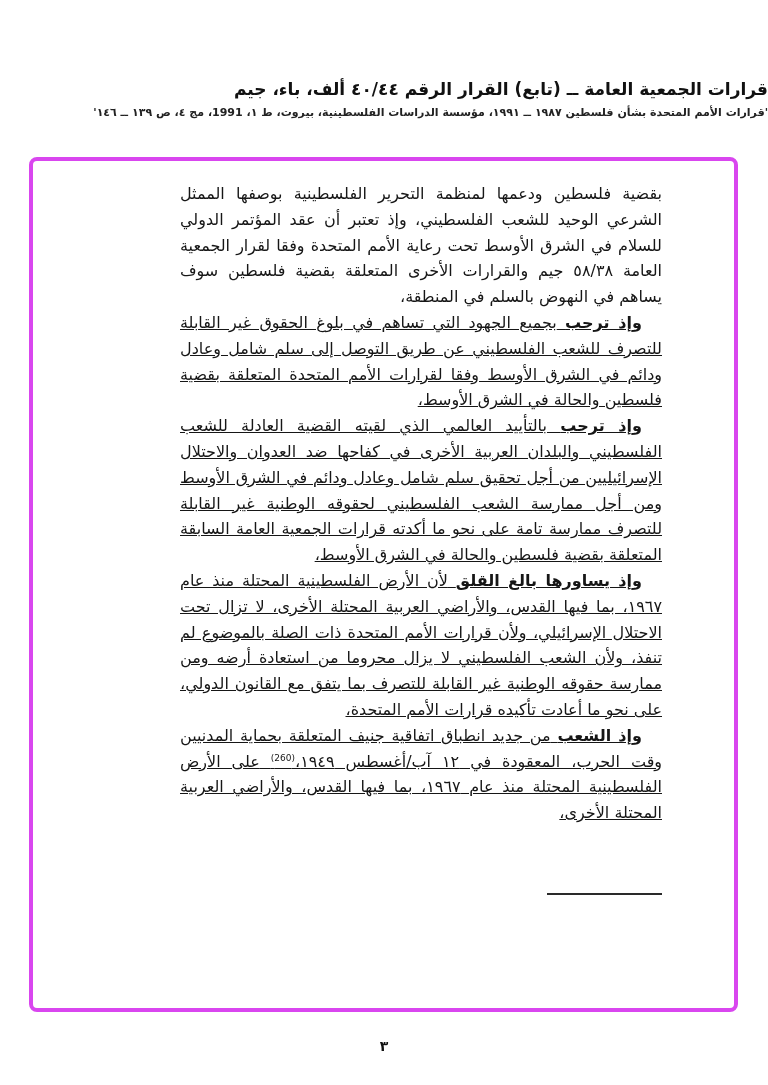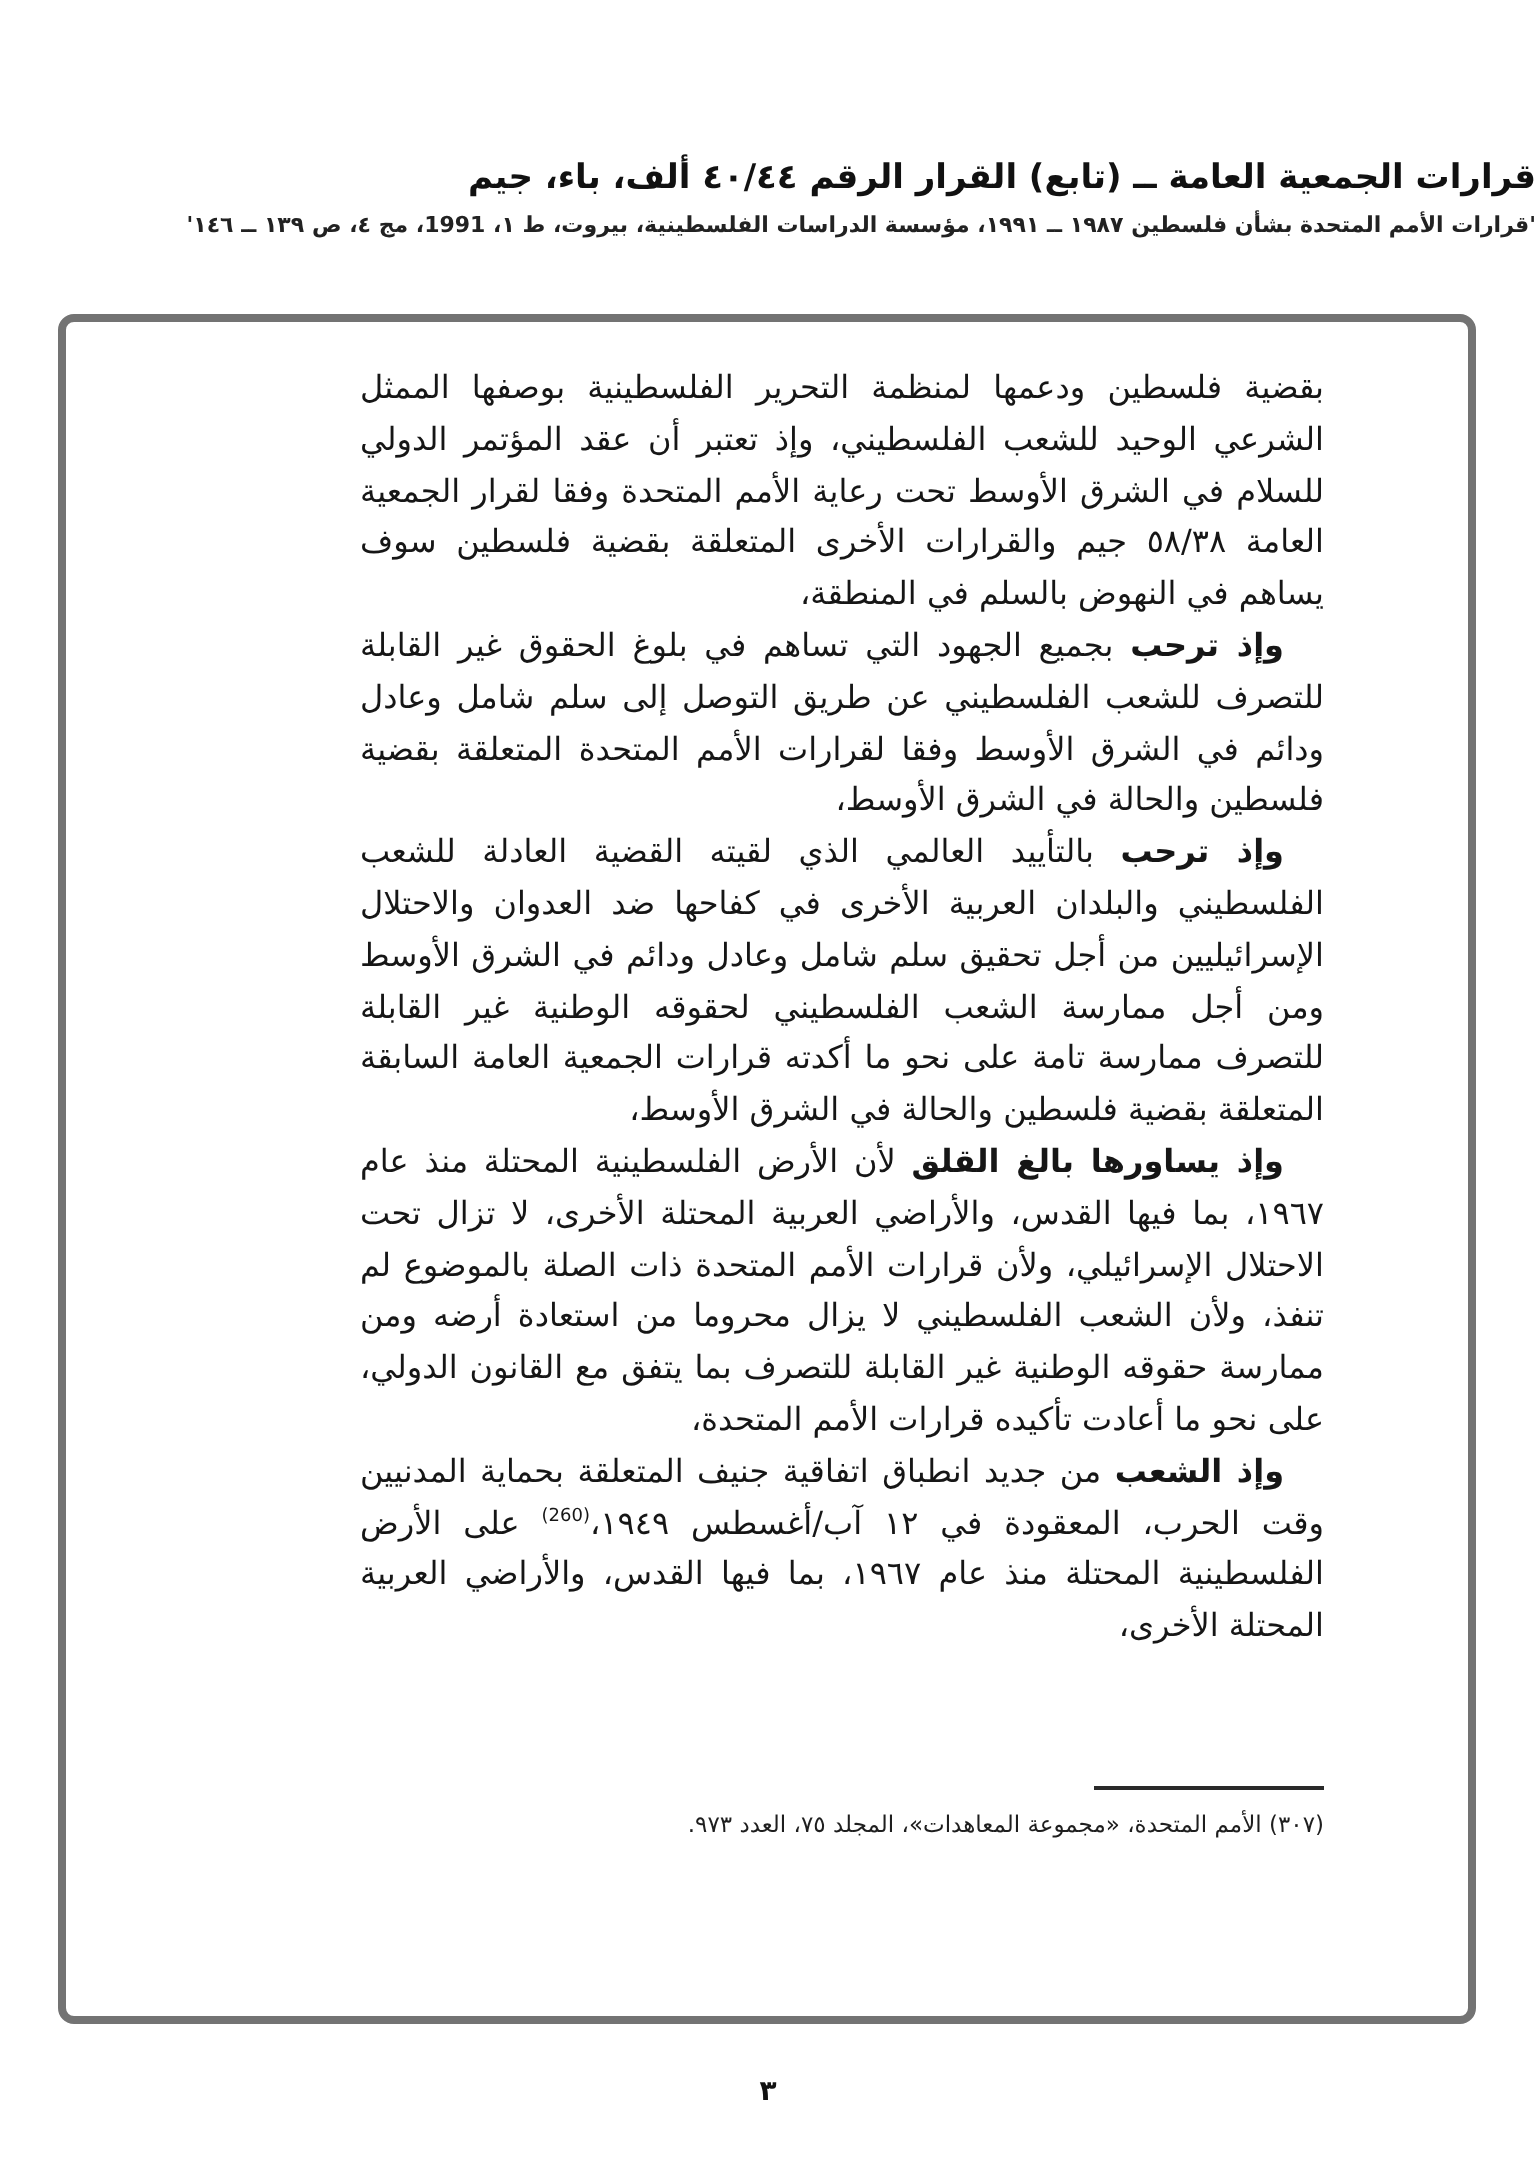--- a/index.html
+++ b/index.html
@@ -31,38 +31,38 @@
     font-weight: bold;
     line-height: 15px;
     color: #222;
   }
   .content-frame {
     position: absolute;
     left: 29px;
     top: 157px;
     width: 709px;
     height: 855px;
-    border: 4px solid #737373;
+    border: 4px solid #d946ef;
     border-radius: 8px;
     background: #ffffff;
   }
   .text-column {
     position: absolute;
     top: 20px;
     right: 72px;
     width: 482px;
   }
   .para {
     margin: 0;
     font-size: 16px;
     line-height: 25.8px;
     text-align: justify;
     color: #161616;
   }
-  .para.indented { text-indent: 20px; }
+  .para.indented { text-indent: 20px; text-decoration: underline; }
   .para strong { font-weight: bold; }
   .footnote-ref {
     font-size: 9px;
     line-height: 0;
     vertical-align: super;
   }
   .footnote-area {
     position: absolute;
     top: 732px;
     right: 72px;
@@ -103,17 +103,16 @@
   <div class="text-column">
     <p class="para"><span>بقضية فلسطين ودعمها لمنظمة التحرير الفلسطينية بوصفها الممثل الشرعي الوحيد للشعب الفلسطيني، وإذ تعتبر أن عقد المؤتمر الدولي للسلام في الشرق الأوسط تحت رعاية الأمم المتحدة وفقا لقرار الجمعية العامة ٥٨/٣٨ جيم والقرارات الأخرى المتعلقة بقضية فلسطين سوف يساهم في النهوض بالسلم في المنطقة،</span></p>
     <p class="para indented"><strong>وإذ ترحب</strong> <span>بجميع الجهود التي تساهم في بلوغ الحقوق غير القابلة للتصرف للشعب الفلسطيني عن طريق التوصل إلى سلم شامل وعادل ودائم في الشرق الأوسط وفقا لقرارات الأمم المتحدة المتعلقة بقضية فلسطين والحالة في الشرق الأوسط،</span></p>
     <p class="para indented"><strong>وإذ ترحب</strong> <span>بالتأييد العالمي الذي لقيته القضية العادلة للشعب الفلسطيني والبلدان العربية الأخرى في كفاحها ضد العدوان والاحتلال الإسرائيليين من أجل تحقيق سلم شامل وعادل ودائم في الشرق الأوسط ومن أجل ممارسة الشعب الفلسطيني لحقوقه الوطنية غير القابلة للتصرف ممارسة تامة على نحو ما أكدته قرارات الجمعية العامة السابقة المتعلقة بقضية فلسطين والحالة في الشرق الأوسط،</span></p>
     <p class="para indented"><strong>وإذ يساورها بالغ القلق</strong> <span>لأن الأرض الفلسطينية المحتلة منذ عام ١٩٦٧، بما فيها القدس، والأراضي العربية المحتلة الأخرى، لا تزال تحت الاحتلال الإسرائيلي، ولأن قرارات الأمم المتحدة ذات الصلة بالموضوع لم تنفذ، ولأن الشعب الفلسطيني لا يزال محروما من استعادة أرضه ومن ممارسة حقوقه الوطنية غير القابلة للتصرف بما يتفق مع القانون الدولي، على نحو ما أعادت تأكيده قرارات الأمم المتحدة،</span></p>
     <p class="para indented"><strong>وإذ الشعب</strong> <span>من جديد انطباق اتفاقية جنيف المتعلقة بحماية المدنيين وقت الحرب، المعقودة في ١٢ آب/أغسطس ١٩٤٩،</span><sup class="footnote-ref">(260)</sup> <span>على الأرض الفلسطينية المحتلة منذ عام ١٩٦٧، بما فيها القدس، والأراضي العربية المحتلة الأخرى،</span></p>
   </div>
 
   <div class="footnote-area">
     <div class="footnote-rule"></div>
-    <div class="footnote-text">(٣٠٧) الأمم المتحدة، «مجموعة المعاهدات»، المجلد ٧٥، العدد ٩٧٣.</div>
   </div>
 </div>
 
 <div class="page-number">٣</div>
 
 </body></html>

